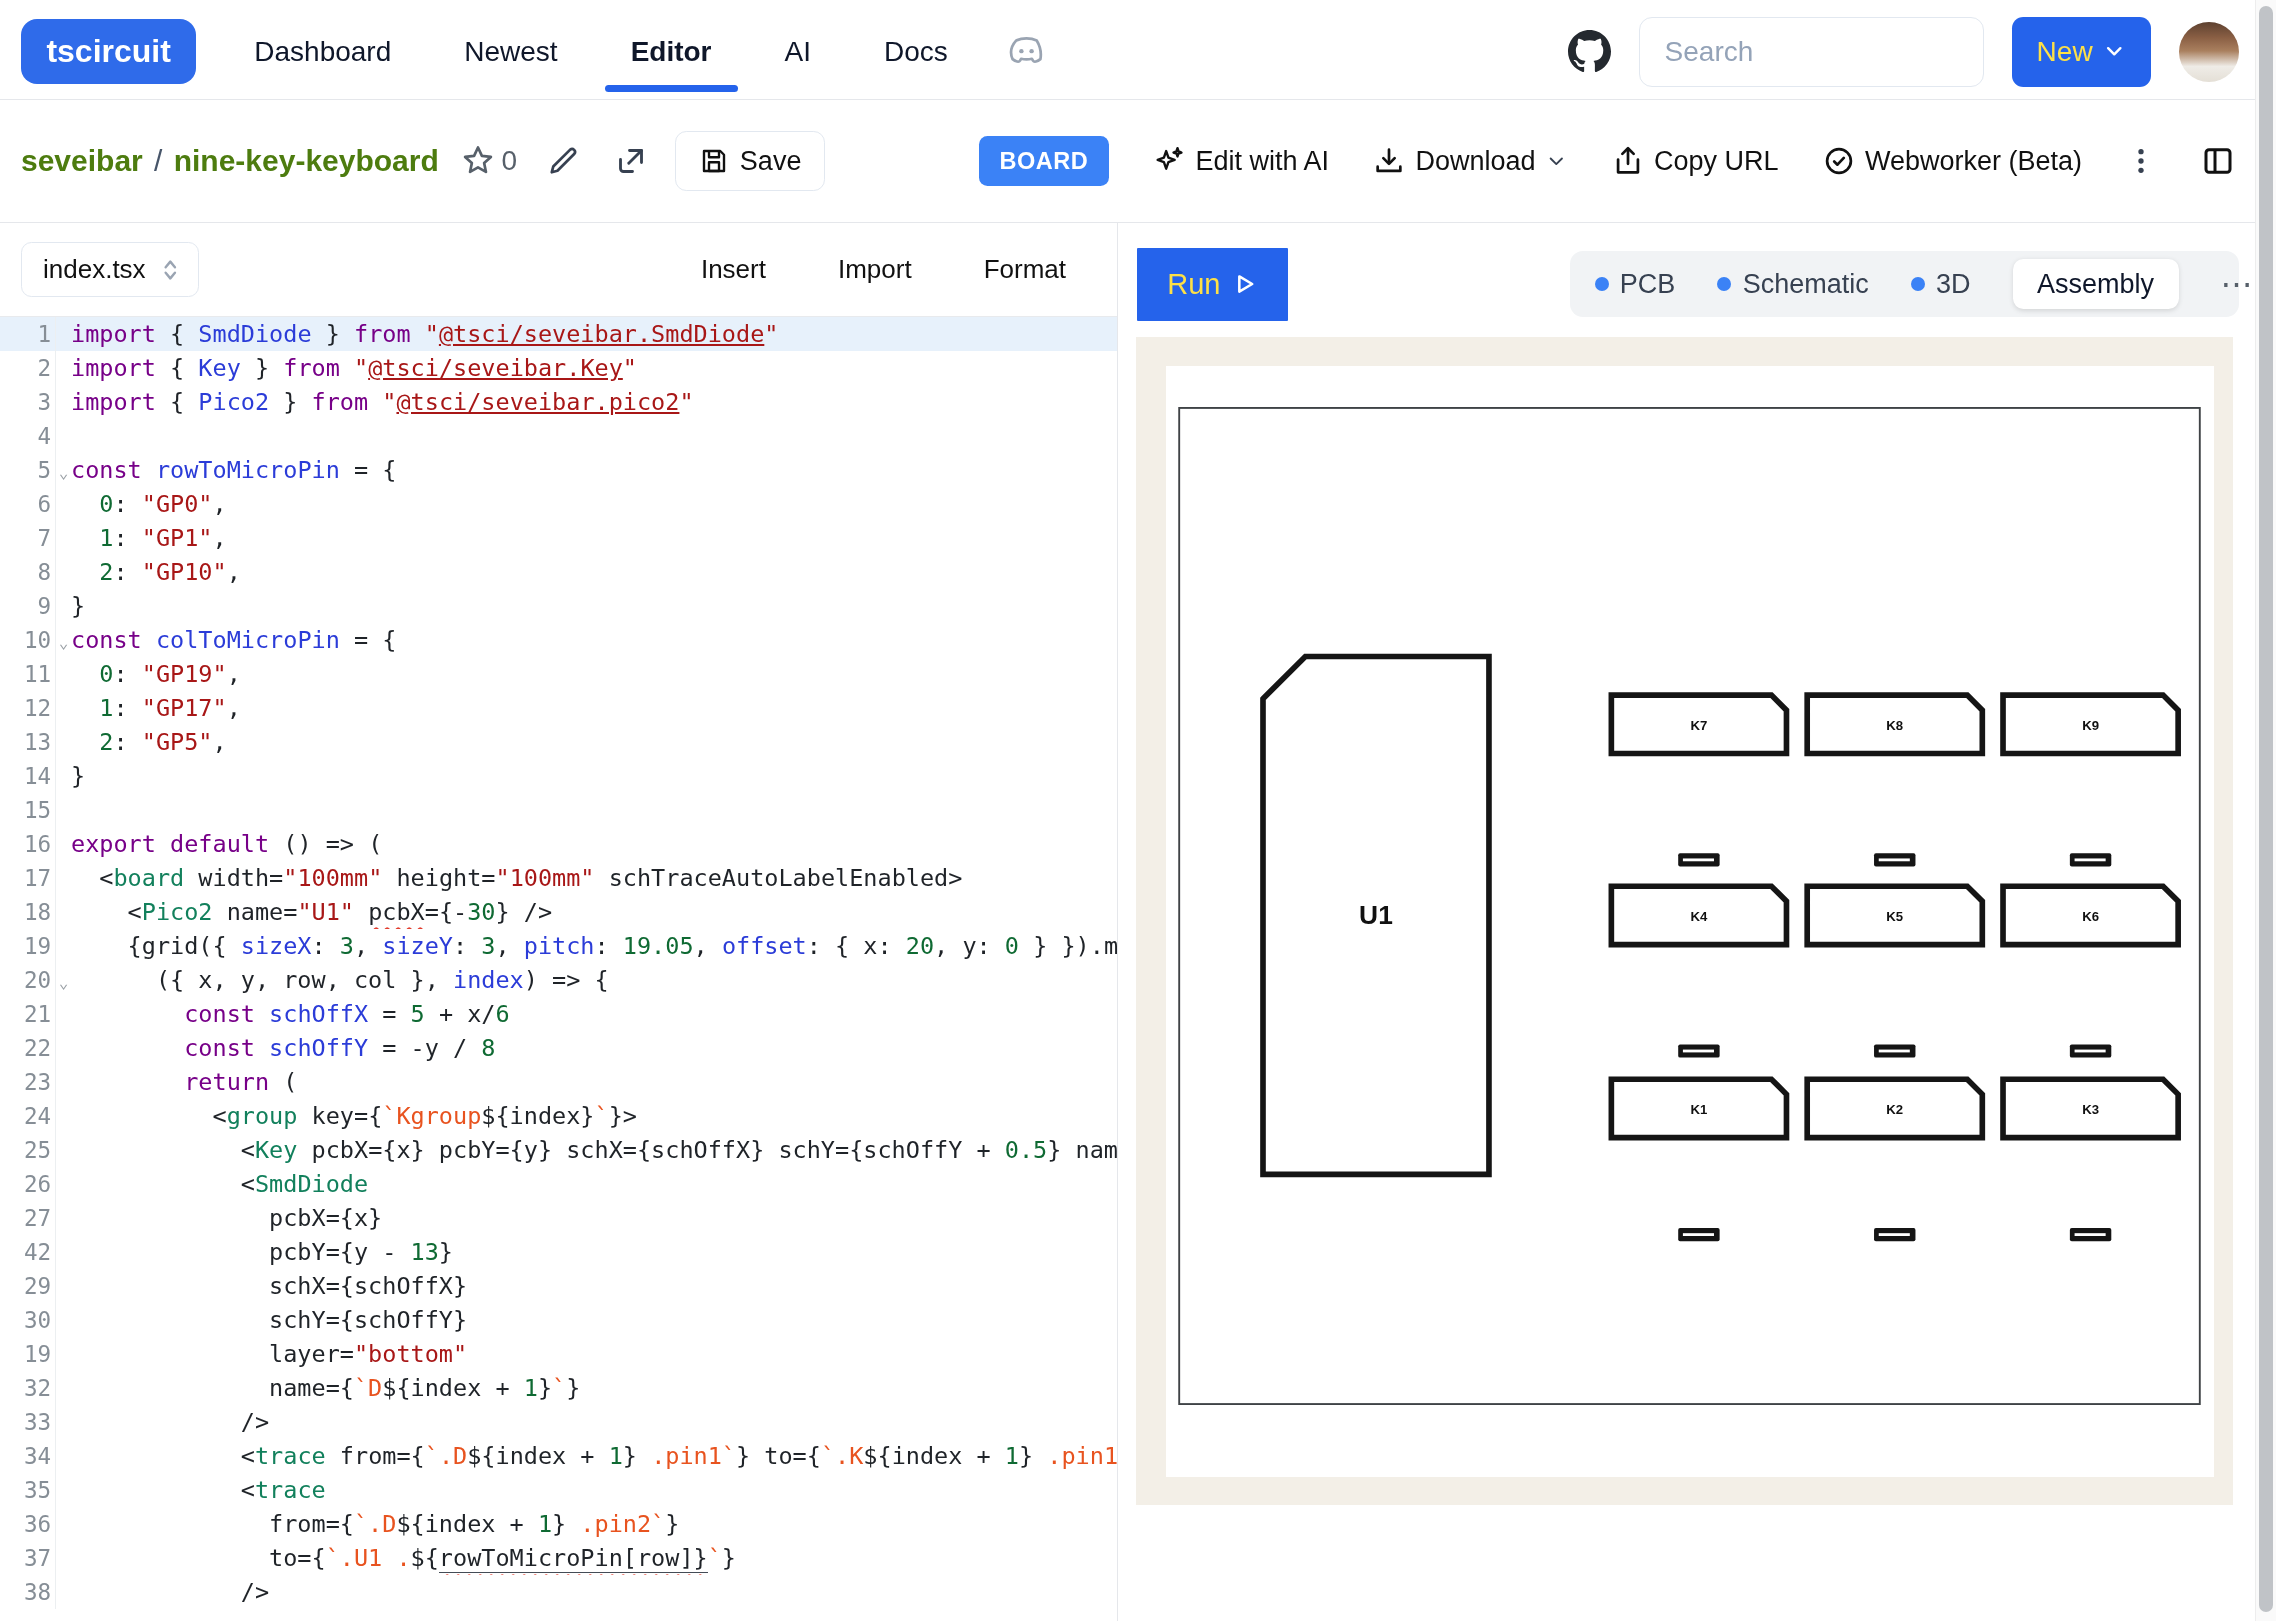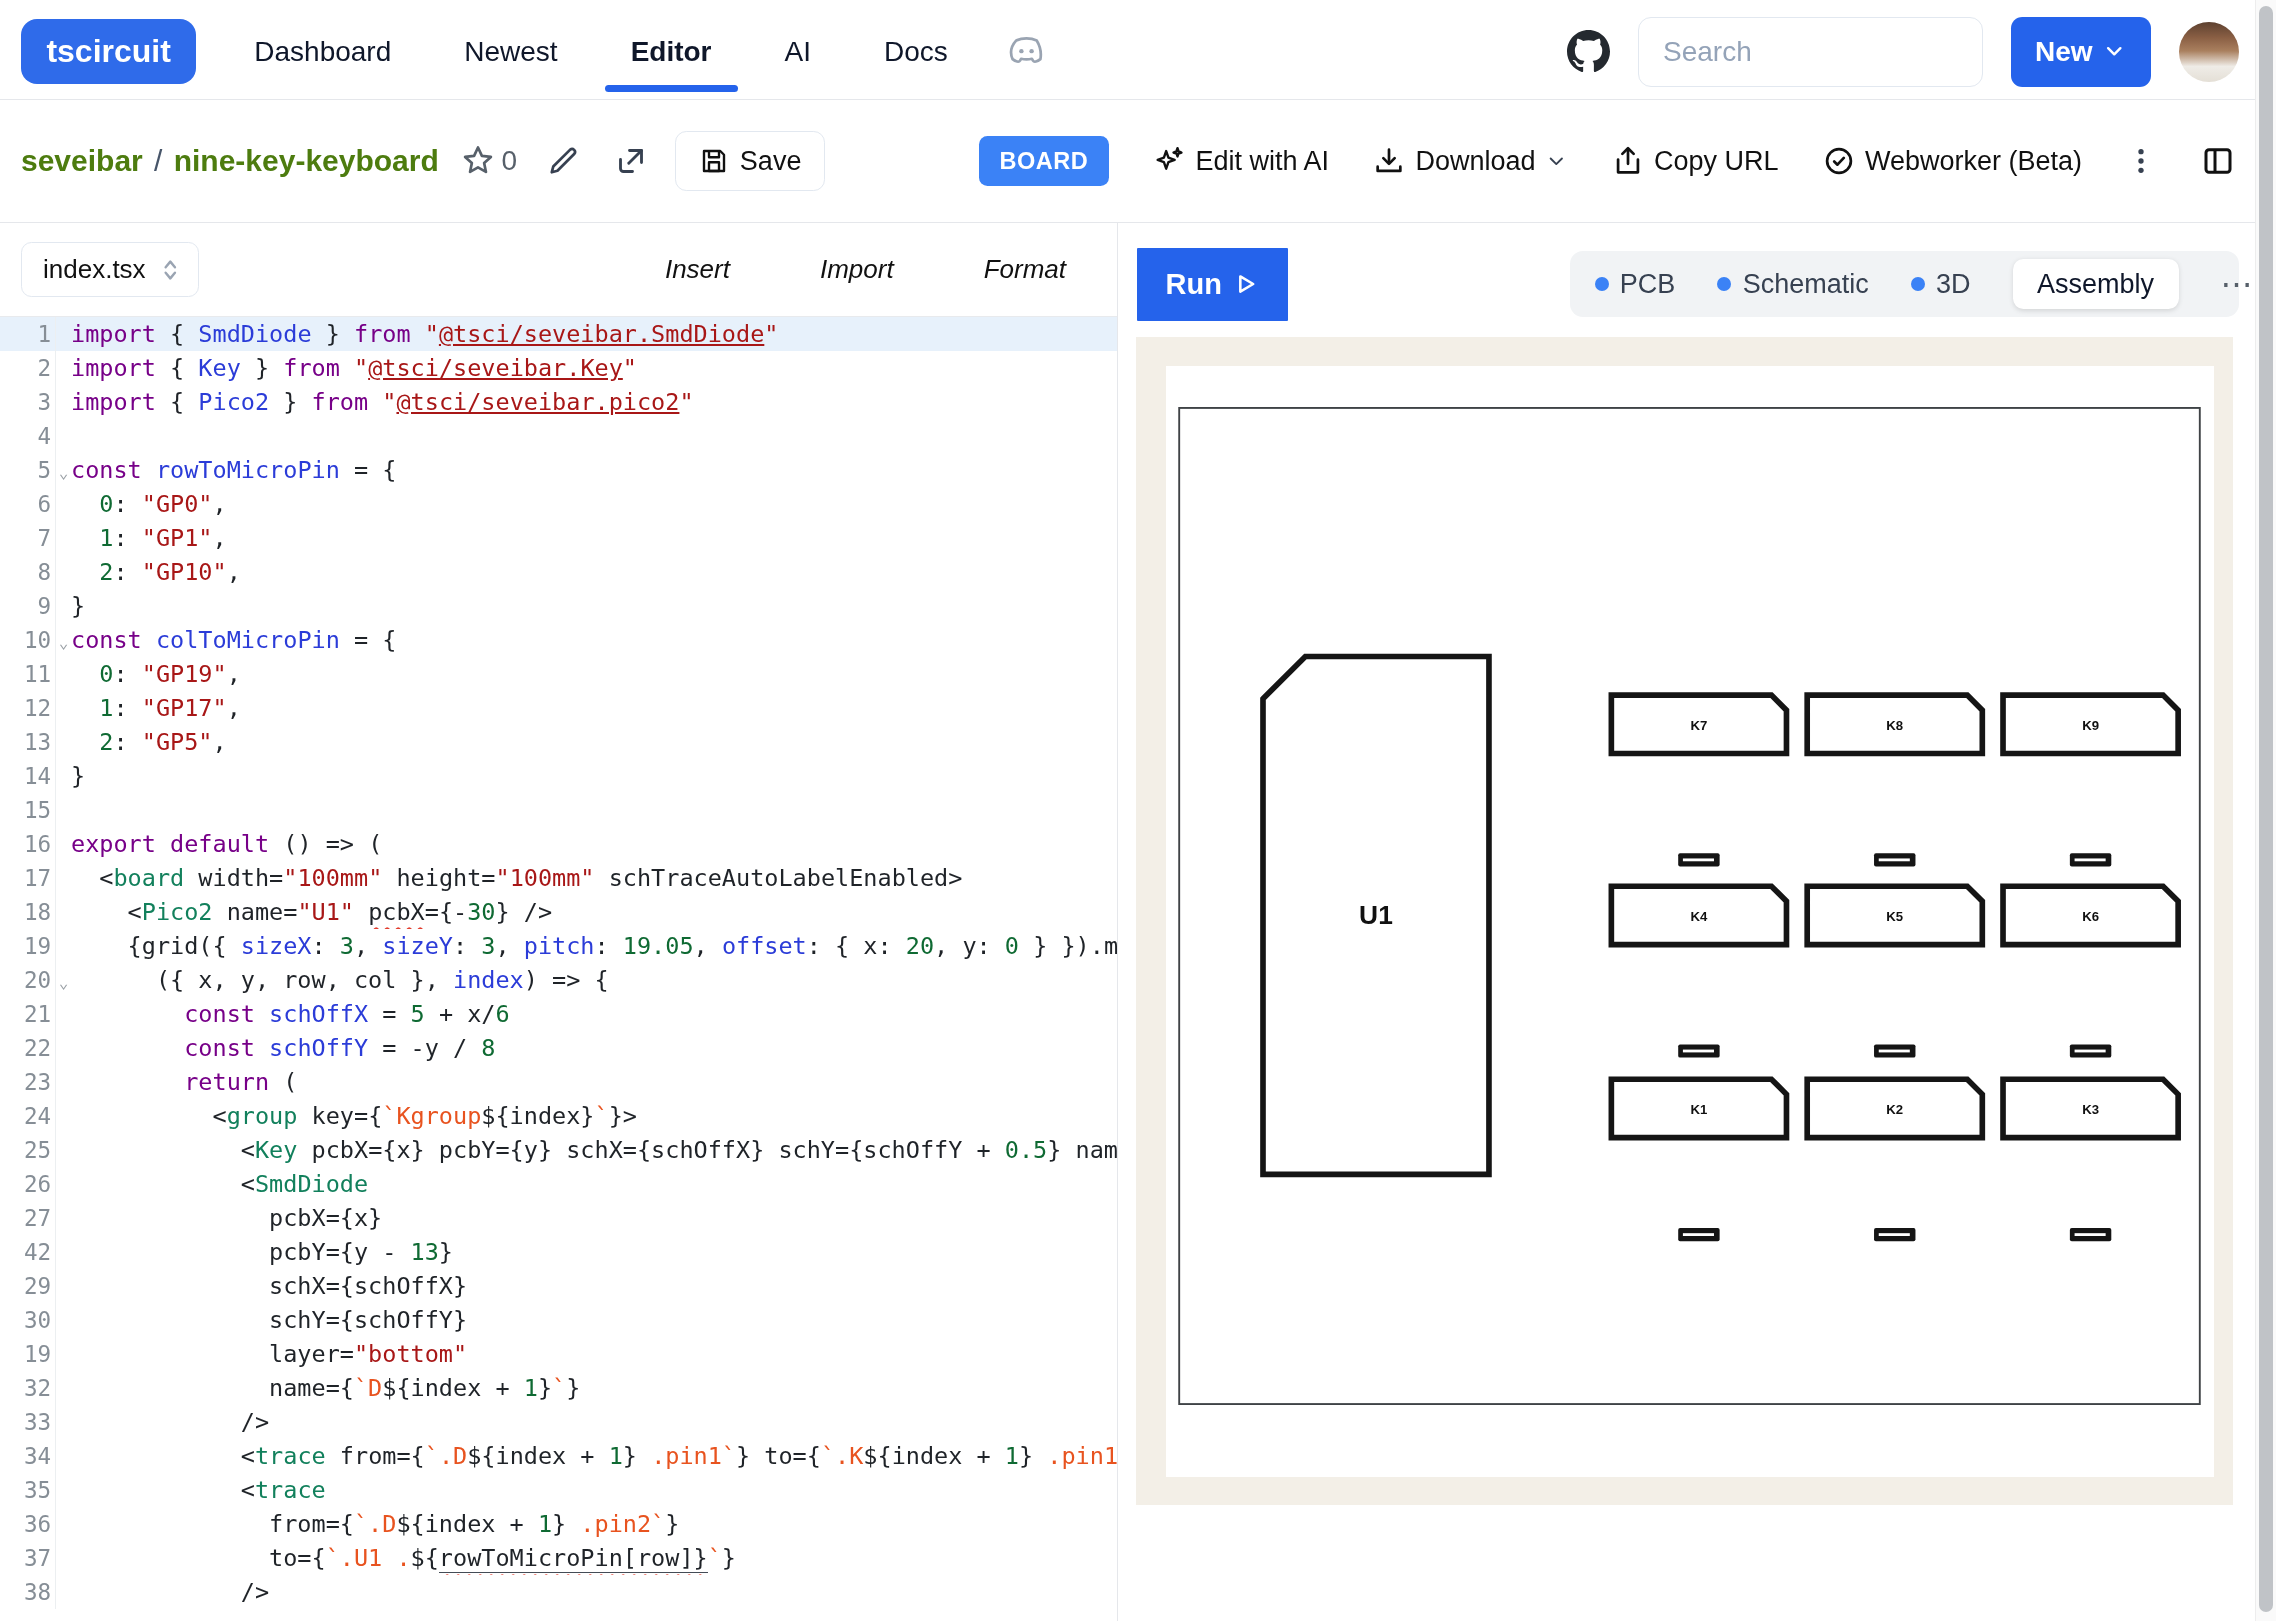--- a/index.html
+++ b/index.html
@@ -15,22 +15,22 @@
   .nav-items { display:flex; align-items:center; gap:73px; margin-left:58px; }
   .nav-item { font-size:28px; color:#0f172a; position:relative; cursor:pointer; }
   .nav-item.active { font-weight:600; }
   .nav-item.active::after { content:""; position:absolute; left:-26px; right:-26px; bottom:-24.5px;
     height:6.6px; border-radius:3.8px; background:#2563eb; }
   .nav-discord { margin-left:58px; }
   .nav-right { margin-left:auto; display:flex; align-items:center; gap:28px; }
   .search { width:345px; height:70px; border:1.9px solid #e2e8f0; border-radius:13px; font-size:28px;
     padding:0 24.5px; color:#3b82f6; outline:none; font-family:"Liberation Sans", sans-serif; }
   .search::placeholder { color:#94a3b8; }
-  .btn-blue { background:#2563eb; color:#ffffff; border:none; border-radius:11.3px; height:70px;
-    display:inline-flex; align-items:center; gap:9.4px; font-size:28px; font-weight:700;
+  .btn-blue { background:#2563eb; color:#fde047; border:none; border-radius:11.3px; height:70px;
+    display:inline-flex; align-items:center; gap:9.4px; font-size:28px; font-weight:400;
     padding:0 24.5px; cursor:pointer; font-family:"Liberation Sans", sans-serif; }
   .avatar { width:60px; height:60px; border-radius:50%; overflow:hidden;
     background:linear-gradient(180deg,#5d4130 0%,#8a5f44 26%,#a97f5e 48%,#efece7 74%,#e4dfd6 100%); }
 
   
   .projectbar { position:absolute; left:0; top:100px; width:2277px; height:123px; background:#fff;
     border-bottom:1.9px solid #e5e7eb; display:flex; align-items:center; padding:0 41px 0 21px; }
   .crumb { font-size:30px; font-weight:bold; }
   .crumb a { color:#4d7c0f; text-decoration:none; cursor:pointer; }
   .crumb .sep { color:#475569; font-weight:normal; margin:0 11.3px; }
@@ -47,21 +47,21 @@
 
   
   .main { position:absolute; left:0; top:223px; width:2256px; height:1398px; display:flex; }
   .editor-pane { width:1118px; height:100%; border-right:1.9px solid #e5e7eb; position:relative;
     background:#fff; overflow:hidden; }
   .editor-header { height:94px; border-bottom:1.9px solid #e8eaed; display:flex; align-items:center;
     padding:0 51px 0 21px; background:#fff; }
   .file-select { display:inline-flex; align-items:center; gap:13px; border:1.9px solid #e2e8f0;
     border-radius:10.4px; height:55px; padding:0 17px 0 21px; font-size:26px; color:#111;
     cursor:pointer; background:#fff; }
-  .ed-menus { margin-left:auto; display:flex; gap:90px;font-style:italic; }
+  .ed-menus { margin-left:auto; display:flex; gap:72px; }
   .ed-menu { font-size:26px; color:#111; cursor:pointer; }
 
   
   .code-scroll { position:absolute; left:0; top:94px; right:0; bottom:0; background:#fff;
     font-family:"DejaVu Sans Mono", monospace; }
   .cm-row { display:flex; height:34px; line-height:34px; }
   .cm-gut { flex:0 0 56px; text-align:right; color:#868e96; font-size:22.6px; padding-right:3.8px;
     border-right:1.9px solid #eceff1; position:relative; user-select:none; }
   .cm-fold { position:absolute; right:-17px; top:2.8px; font-size:16px; color:#9aa0a6; width:17px;
     text-align:center; cursor:pointer; }

